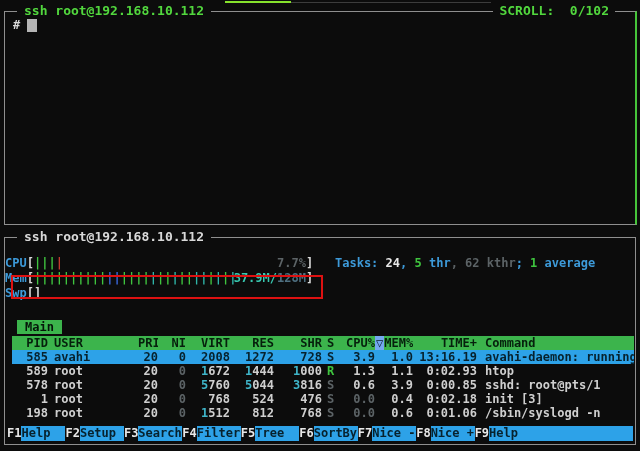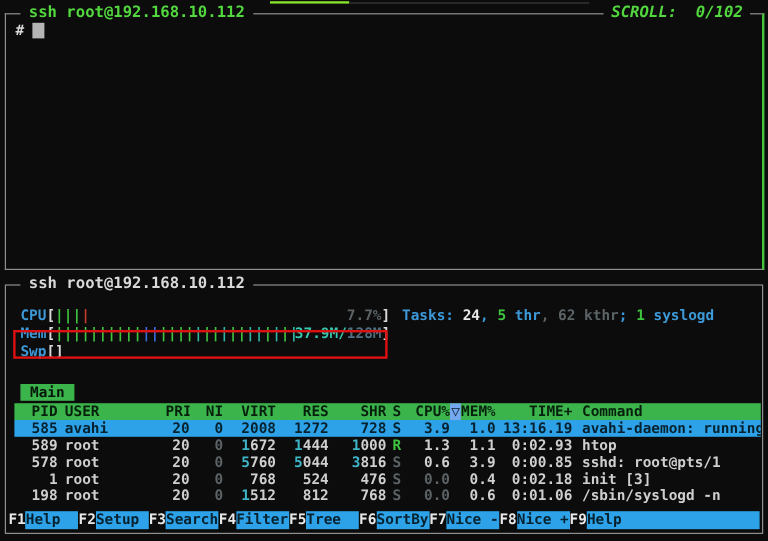--- a/index.html
+++ b/index.html
@@ -7,41 +7,41 @@
     font-family:"DejaVu Sans Mono",monospace;font-weight:bold;font-size:12px;line-height:14px;color:#cfcfcf;}
   .artifact-green{position:absolute;left:225px;top:1px;width:66px;height:2px;background:#86e22c;}
   .artifact-gray{position:absolute;left:291px;top:2px;width:200px;height:1px;background:#3c3c3c;}
 
   .pane{position:absolute;border:1px solid #8f8f8f;background:#0c0c0c;}
   #pane-top{left:4px;top:11px;width:630px;height:212px;border-right:2px solid #46c53a;}
   #pane-bottom{left:4px;top:237px;width:630px;height:206px;}
   .pane-title{position:absolute;top:-8px;left:12px;background:#0c0c0c;padding:0 7px;font-size:13px;white-space:pre;}
   .pane-title.green{color:#52d83e;}
   .pane-title.white{color:#d9d9d9;}
-  .scroll-ind{position:absolute;top:-8px;right:10px;background:#0c0c0c;padding:0 6px;color:#52d83e;font-size:13px;white-space:pre;font-style:italic;}
+  .scroll-ind{position:absolute;top:-8px;right:20px;background:#0c0c0c;padding:0 6px;color:#52d83e;font-size:13px;white-space:pre;}
 
   .prompt-line{position:absolute;left:8px;top:6px;display:flex;align-items:center;gap:7px;color:#d9d9d9;}
   .cursor-block{display:inline-block;width:10px;height:13px;background:#b5b5b5;}
 
   
   .c-label{color:#3d9ad9;}
   .c-bold{color:#e8e8e8;}
   .c-text{color:#cfcfcf;}
   .c-green{color:#3fc43f;}
   .c-dim{color:#5c6366;}
   .c-dark{color:#4e6f80;}
   .c-memused{color:#38c8b0;}
   .c-cyan{color:#3fb5c9;}
   .c-white{color:#d9d9d9;}
   .bar-g{color:#3fc43f;}
   .bar-b{color:#3b6ae0;}
   .bar-c{color:#2fb5a8;}
   .bar-r{color:#c23a2e;}
 
-  .meter{position:absolute;left:12px;white-space:pre;display:flex;}
+  .meter{position:absolute;left:0;white-space:pre;display:flex;}
   .meter .inner{position:relative;width:272px;white-space:pre;overflow:hidden;}
   .meter .mval{position:absolute;right:0;top:0;white-space:pre;}
   .stat-line{position:absolute;left:330px;white-space:pre;}
 
   .annotation-box{position:absolute;left:6px;top:37px;width:308px;height:20px;border:2px solid #dd1111;z-index:5;pointer-events:none;}
 
   .tabs{position:absolute;left:12px;top:82px;display:flex;gap:10px;height:14px;flex-direction:column;}
   .tab{padding:0 8px;color:#06160a;white-space:pre;}
   .tab.active{background:#3cb44c;}
   .tab.io{background:#81a5ea;color:#0a1430;}
@@ -82,21 +82,21 @@
   </div>
 
   <div class="pane" id="pane-bottom">
     <span class="pane-title white">ssh root@192.168.10.112</span>
 
     <div class="meter" style="top:18px"><span class="c-label">CPU</span><span class="c-white">[</span><span class="inner"><span class="bar-g">|</span><span class="bar-g">|</span><span class="bar-g">|</span><span class="bar-r">|</span><span class="mval"><span class="c-dim">7.7%</span></span></span><span class="c-white">]</span></div>
     <div class="meter" style="top:33px"><span class="c-label">Mem</span><span class="c-white">[</span><span class="inner"><span class="bar-g">|</span><span class="bar-g">|</span><span class="bar-g">|</span><span class="bar-g">|</span><span class="bar-g">|</span><span class="bar-g">|</span><span class="bar-g">|</span><span class="bar-g">|</span><span class="bar-g">|</span><span class="bar-g">|</span><span class="bar-b">|</span><span class="bar-b">|</span><span class="bar-g">|</span><span class="bar-g">|</span><span class="bar-g">|</span><span class="bar-g">|</span><span class="bar-c">|</span><span class="bar-g">|</span><span class="bar-g">|</span><span class="bar-c">|</span><span class="bar-g">|</span><span class="bar-g">|</span><span class="bar-c">|</span><span class="bar-c">|</span><span class="bar-g">|</span><span class="bar-c">|</span><span class="bar-g">|</span><span class="bar-c">|</span><span class="mval"><span class="c-memused">37.9M/</span><span class="c-dark">128M</span></span></span><span class="c-white">]</span></div>
     <div class="meter" style="top:48px"><span class="c-label">Swp</span><span class="c-white">[</span><span class="c-white">]</span></div>
     <div class="annotation-box"></div>
 
-    <div class="stat-line" style="top:18px"><span class="c-label">Tasks: </span><span class="c-bold">24</span><span class="c-label">, </span><span class="c-green">5</span><span class="c-label"> thr</span><span class="c-dim">, </span><span class="c-dim">62 kthr</span><span class="c-label">; </span><span class="c-green">1</span><span class="c-label"> syslogd</span></div>
+    <div class="stat-line" style="top:18px"><span class="c-label">Tasks: </span><span class="c-bold">24</span><span class="c-label">, </span><span class="c-green">5</span><span class="c-label"> thr</span><span class="c-dim">, </span><span class="c-dim">62 kthr</span><span class="c-label">; </span><span class="c-green">1</span><span class="c-label"> average</span></div>
 
     <div class="tabs" id="tabbar">
         <div class="tab active">Main</div>
         <div class="tab io">I/O</div>
       </div>
 
     <div class="trow header-row" style="top:98px" id="tblhead"><span class="cell r" style="width: 36px;">PID</span><span class="cell l" style="width: 84px; padding-left: 6px;">USER</span><span class="cell r" style="width: 20px;">PRI</span><span class="cell r" style="width: 28px;">NI</span><span class="cell r" style="width: 44px;">VIRT</span><span class="cell r" style="width: 44px;">RES</span><span class="cell r" style="width: 48px;">SHR</span><span class="cell l" style="width: 14px; padding-left: 5px;">S</span><span class="cell r" style="width: 34px;">CPU%</span><span class="cell r" style="width: 38px; display: flex; justify-content: space-between;"><span class="sort-icon">▽</span><span>MEM%</span></span><span class="cell r" style="width: 64px;">TIME+</span><span class="cell cmd l">Command</span></div>
 
     <div id="tblrows">
         <div class="trow proc-row selected" style="top: 112px;"><span class="cell r" style="width: 36px;">585</span><span class="cell l" style="width: 84px; padding-left: 6px;">avahi</span><span class="cell r" style="width: 20px;">20</span><span class="cell r" style="width: 28px;">0</span><span class="cell r" style="width: 44px;">2008</span><span class="cell r" style="width: 44px;">1272</span><span class="cell r" style="width: 48px;">728</span><span class="cell l" style="width: 14px; padding-left: 5px;">S</span><span class="cell r" style="width: 34px;">3.9</span><span class="cell r" style="width: 38px;">1.0</span><span class="cell r" style="width: 64px;">13:16.19</span><span class="cell cmd l">avahi-daemon: running</span></div>

